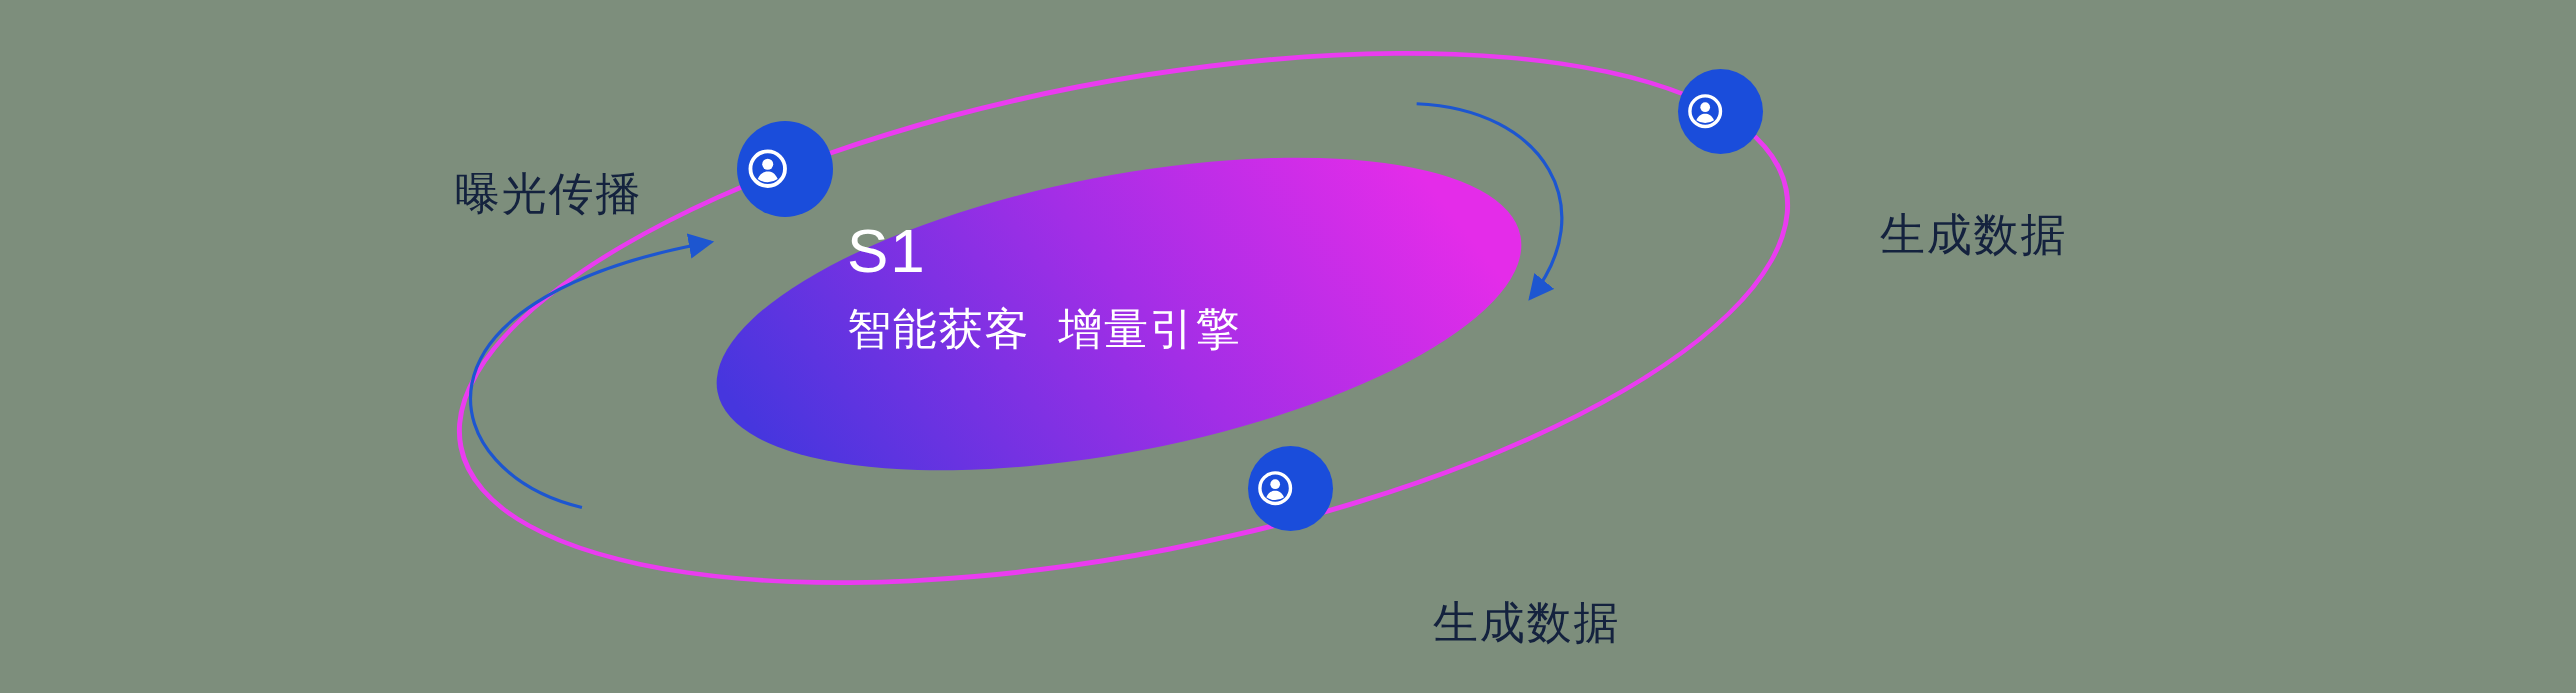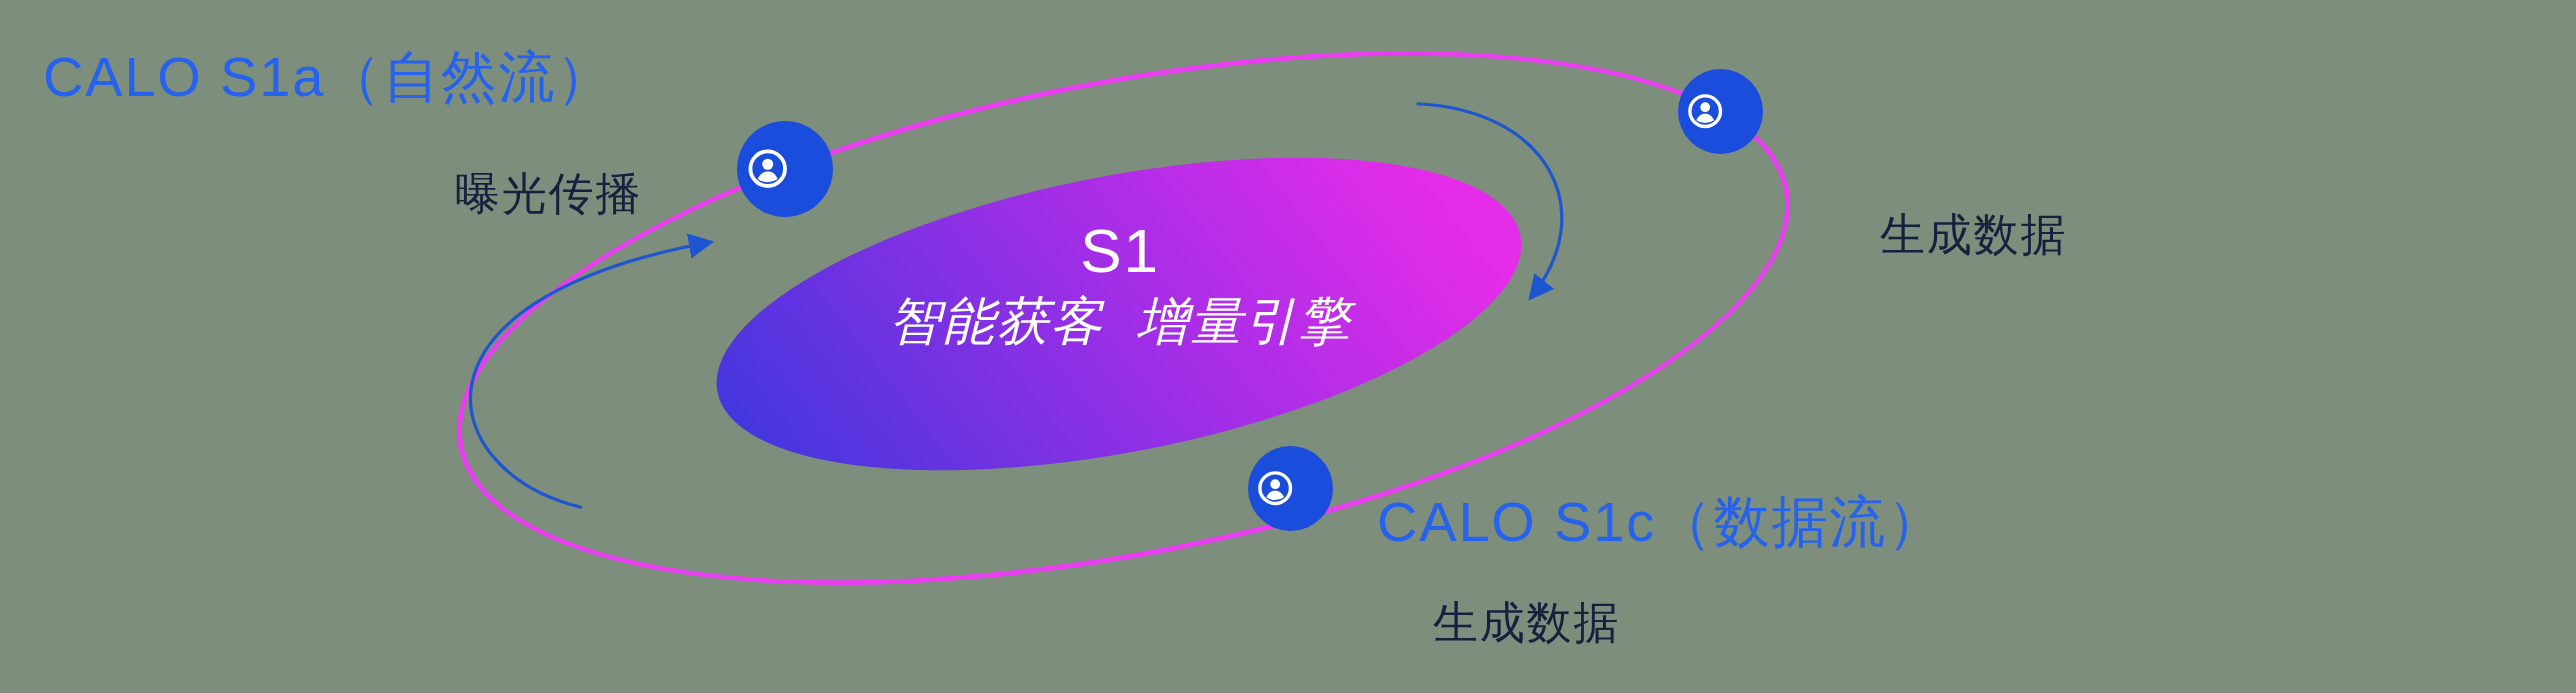--- a/index.html
+++ b/index.html
@@ -34,25 +34,24 @@
     background: linear-gradient(63deg,
       var(--gradient-start, #4636de) 8%,
       #a22ee6 52%,
       var(--gradient-end, #e42ce9) 88%);
   }
 
   .center-text {
     position: absolute;
     left: 847px; top: 215px;
     width: 546px;
-    text-align: center;
     color: #fff;
   }
   .center-title { font-size: 62px; font-weight: 500; letter-spacing: 1.8px; }
-  .center-sub   { font-size: 52px; margin-top: 1px; white-space: pre; letter-spacing: 1.8px; font-style: italic; }
+  .center-sub   { font-size: 44px; margin-top: 14px; white-space: pre; letter-spacing: 1.8px; }
 
   
   .node {
     position: absolute;
     border-radius: 50%;
     background: var(--node-blue, #1a4ddb);
     display: flex;
     align-items: center;
     justify-content: center;
   }
@@ -138,22 +137,20 @@
   <div class="node node-s1c">
     <span>
       <svg viewBox="0 0 48 48">
         <circle cx="24" cy="24" r="13.5" fill="none" stroke="#fff" stroke-width="3"></circle>
         <circle cx="24" cy="20.5" r="4.3" fill="#fff"></circle>
         <path d="M16.2 32 c1.9-4.4 4.8-5.8 7.8-5.8 c3 0 5.9 1.4 7.8 5.8 a13.5 13.5 0 0 1 -15.6 0 z" fill="#fff"></path>
       </svg>
     </span>
   </div>
 
-  <div class="label-main label-s1a">CALO S1a（自然流）</div>
   <div class="label-sub sub-s1a">曝光传播</div>
 
   <div class="label-sub sub-s1b">生成数据</div>
 
-  <div class="label-main label-s1c">CALO S1c（数据流）</div>
   <div class="label-sub sub-s1c">生成数据</div>
 
 </div>
 
 
 </body></html>

